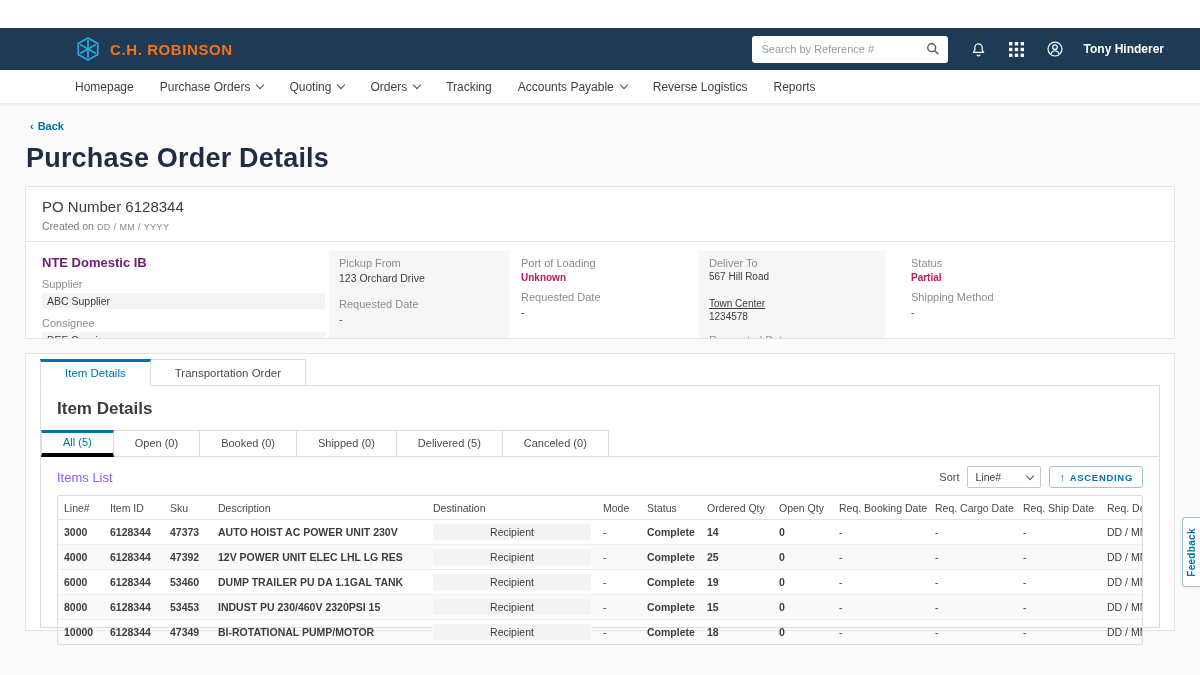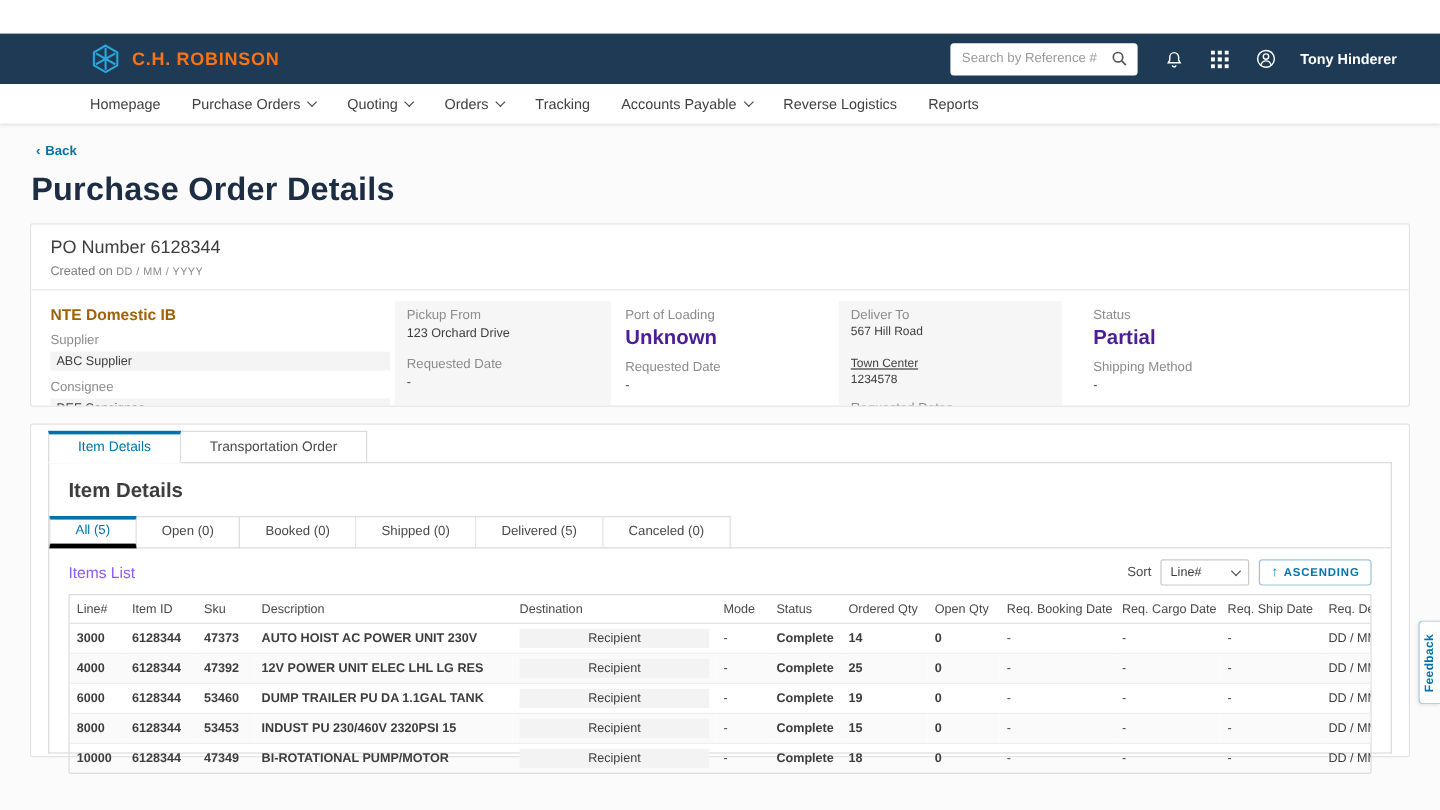--- a/index.html
+++ b/index.html
@@ -5,21 +5,21 @@
   * { box-sizing: border-box; margin: 0; padding: 0; }
   html,body { width:1200px; height:675px; overflow:hidden; }
   body { font-family:"Liberation Sans", sans-serif; background:#ffffff; color:#3d3d3d; }
 
   
   .topstrip { height:28px; background:#fff; }
   .topbar { height:42px; background:var(--navy); display:flex; align-items:center; padding:0 36px 0 75px; }
   .brand { display:flex; align-items:center; gap:9px; cursor:pointer; }
   .brand-name { color:#f97316; font-size:15px; font-weight:bold; letter-spacing:.6px; white-space:nowrap; }
   .topbar-right { margin-left:auto; display:flex; align-items:center; gap:22px; }
-  .searchbox { background:#fff; border-radius:3px; width:156px; height:27px; display:flex; align-items:center; padding:0 8px 0 10px; }
+  .searchbox { background:#fff; border-radius:3px; width:196px; height:27px; display:flex; align-items:center; padding:0 8px 0 10px; }
   .searchbox input { border:none; outline:none; flex:1; font-size:11px; color:#444; font-family:"Liberation Sans",sans-serif; min-width:0; }
   .searchbox input::placeholder { color:#9a9a9a; }
   .icon-btn { display:flex; align-items:center; justify-content:center; cursor:pointer; }
   .userchip { display:flex; align-items:center; gap:20px; color:#fff; font-size:12px; font-weight:bold; cursor:pointer; white-space:nowrap; }
 
   
   .menubar { height:33px; background:#fff; display:flex; align-items:center; gap:26px; padding-left:75px; box-shadow:0 1px 3px rgba(0,0,0,.12); position:relative; z-index:5; }
   .nav-item { font-size:12px; color:#3f3f3f; display:flex; align-items:center; cursor:pointer; white-space:nowrap; }
   .chev { width:6px; height:6px; border-right:1.5px solid #4a4a4a; border-bottom:1.5px solid #4a4a4a; transform:rotate(45deg); display:inline-block; margin-left:7px; margin-top:-4px; }
 
@@ -36,22 +36,22 @@
   .po-divider { border:none; border-top:1px solid #e6e6e6; margin:9px -16px 0; }
 
   .po-grid { display:flex; padding-top:9px; height:96px; }
   .po-col1 { width:287px; }
   .po-col2 { width:180px; background:#f6f6f6; padding:6px 10px; }
   .po-col3 { width:190px; padding:6px 12px; }
   .po-col4 { width:186px; background:#f6f6f6; padding:6px 10px; }
   .po-col5 { flex:1; padding:6px 26px; }
   .lbl { font-size:11px; color:#8c8c8c; }
   .val { font-size:10.5px; color:#3d3d3d; margin-top:3px; }
-  .val-bold { font-size:17px; font-weight:bold; color:#4c1d95; margin-top:3px; }
-  .ordertype { font-size:13px; font-weight:bold; color:#a16207; margin-top:4px; }
+  .val-bold { font-size:10px; font-weight:bold; color:#be185d; margin-top:3px; }
+  .ordertype { font-size:13px; font-weight:bold; color:#701a75; margin-top:4px; }
   .band { background:#f4f4f4; font-size:10.5px; color:#3d3d3d; padding:2px 5px; width:283px; margin-top:3px; }
   .gap8 { height:8px; } .gap12 { height:12px; } .gap14 { height:14px; }
 
   
   .tabs-card { margin-top:14px; height:278px; padding:5px 14px 0; }
   .tabs-row { display:flex; position:relative; z-index:2; }
   .tab { border:1px solid #dcdcdc; border-left:none; background:#fff; padding:7px 24px 6px; font-size:11.5px; color:#4a4a4a; cursor:pointer; margin-bottom:-1px; white-space:nowrap; }
   .tab:first-child { border-left:1px solid #dcdcdc; }
   .tab.active { color:var(--accent); border-top:3px solid var(--accent); padding-top:5px; border-bottom:1px solid #fff; }
   .inner-panel { border:1px solid #dcdcdc; background:#fff; position:relative; z-index:1; height:243px; }

